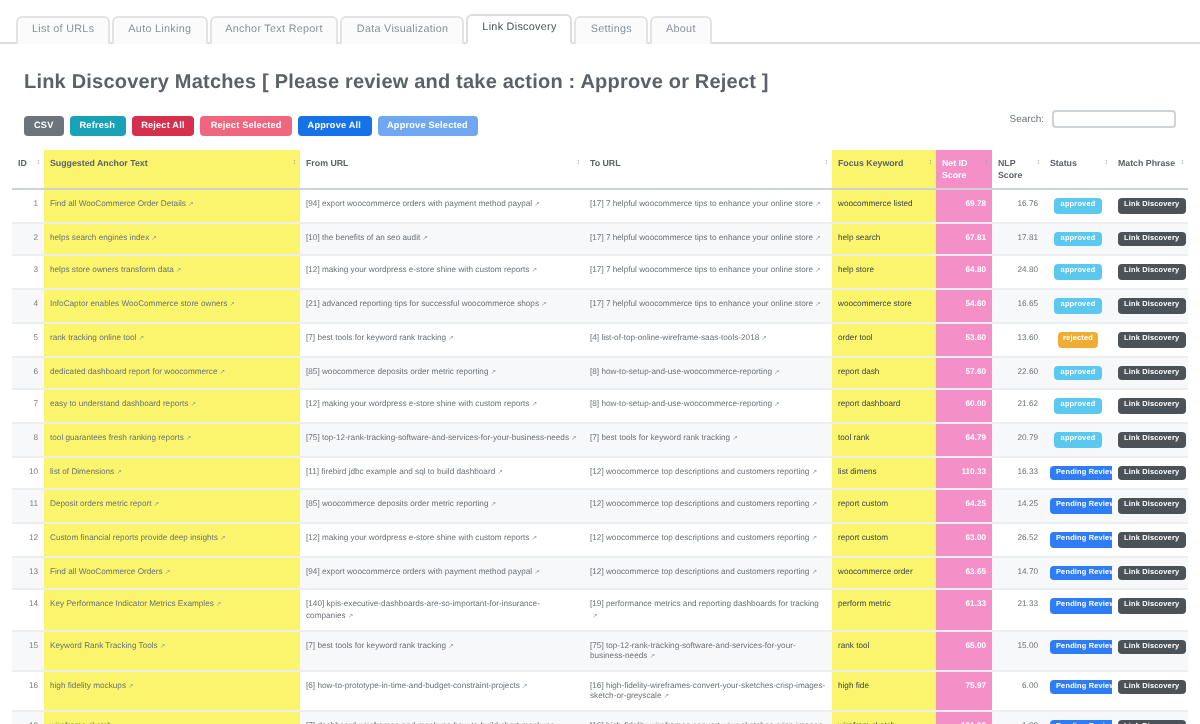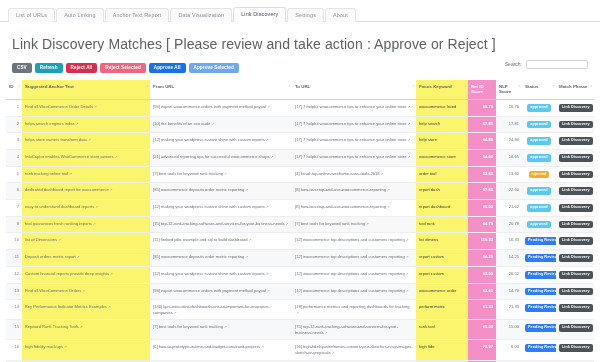--- a/index.html
+++ b/index.html
@@ -41,22 +41,22 @@
     color: #4a5057;
     border-color: #dddddd;
     border-bottom: 1px solid #ffffff;
   }
 
   
   .page-head {
     padding: 14px 12px 0 12px;
   }
   .page-title {
-    font-size: 14px;
-    font-weight: 400;
+    font-size: 10px;
+    font-weight: 700;
     color: #5b6166;
     letter-spacing: 0.1px;
     line-height: 1.2;
     margin: 0 0 8px 0;
   }
 
   
   .toolbar-row {
     display: flex;
     align-items: center;

